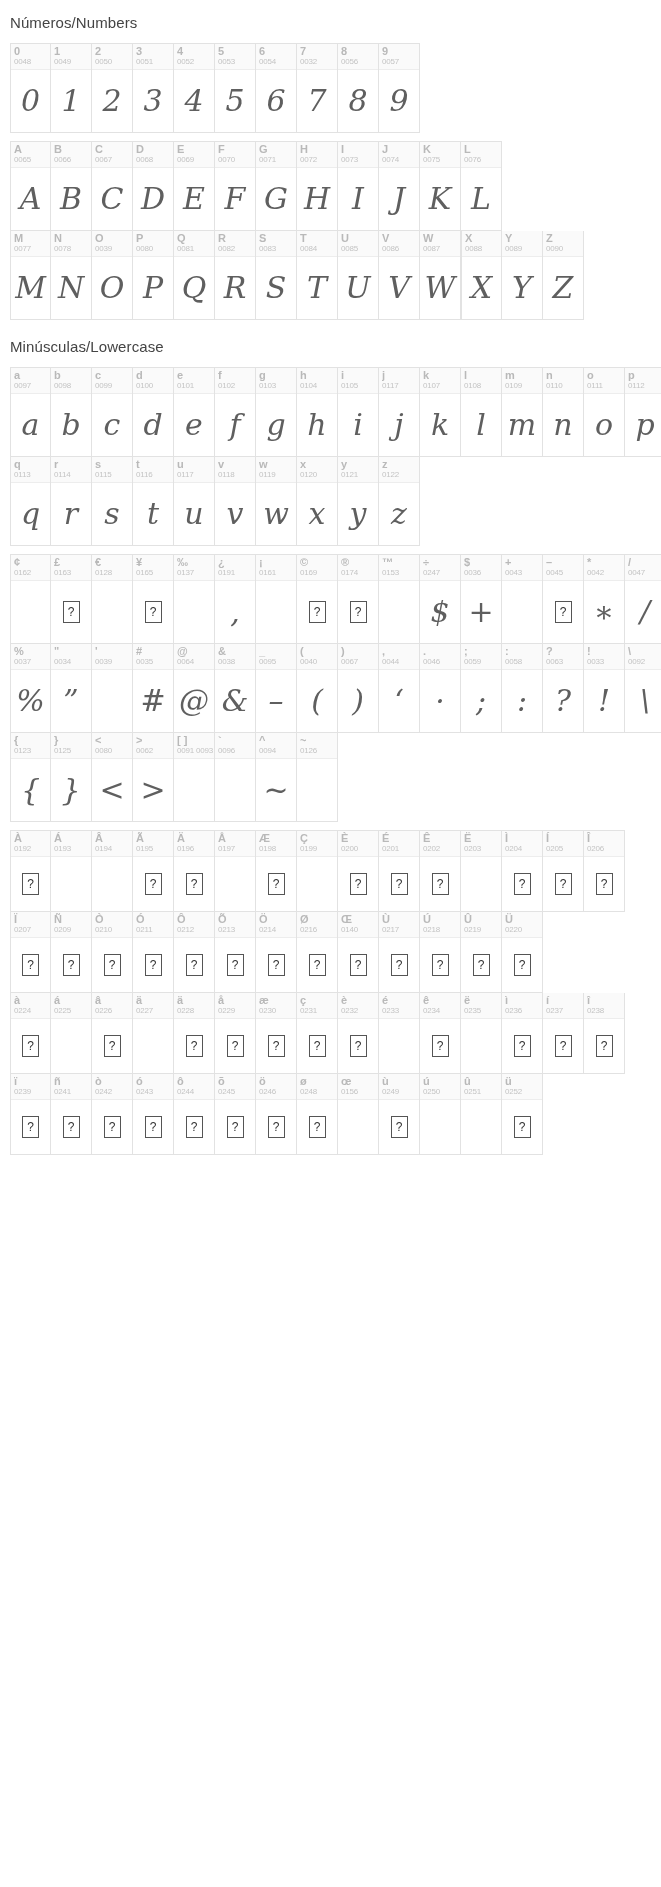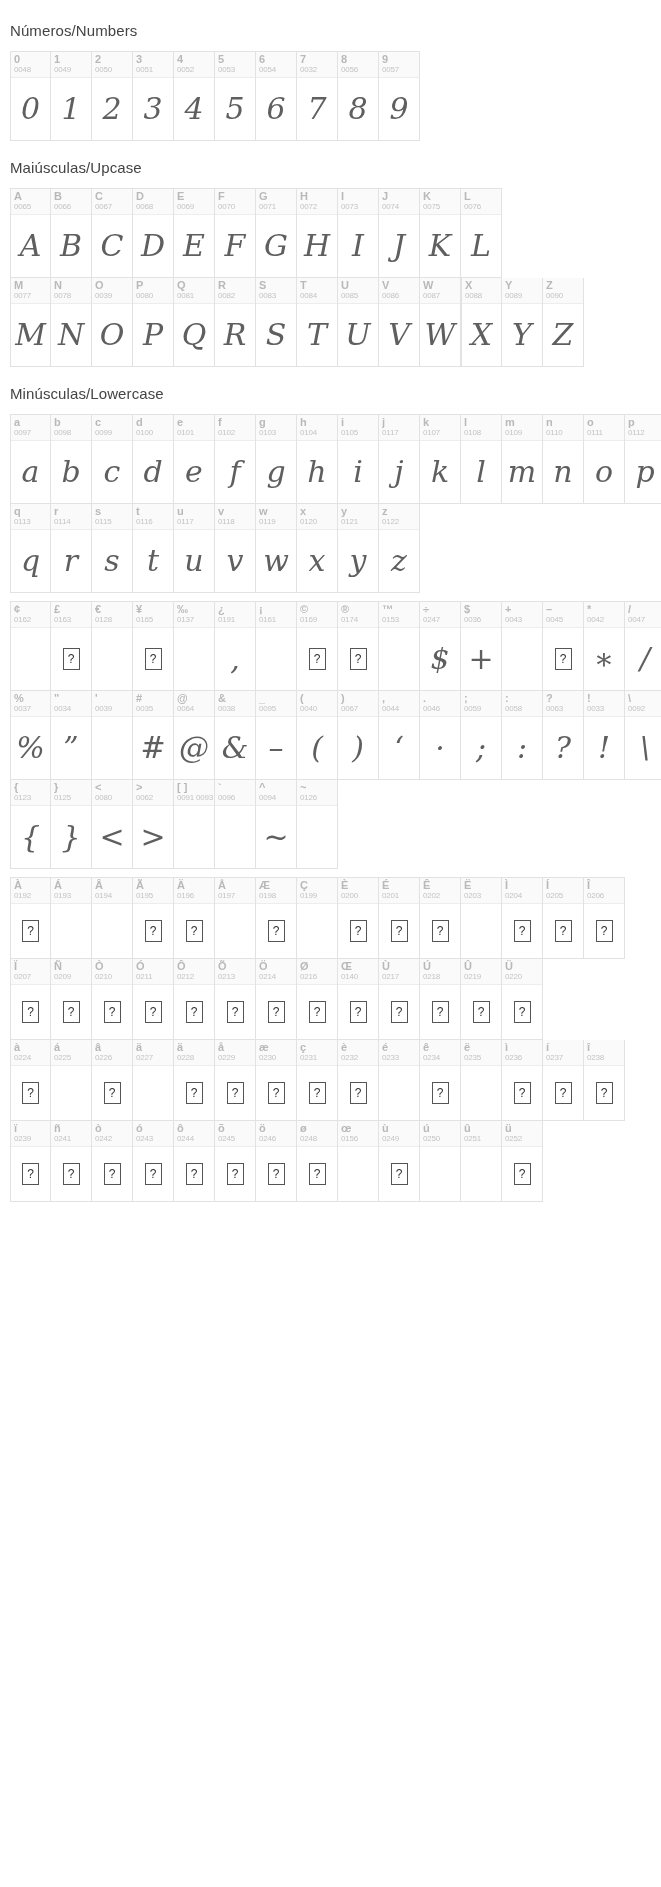--- a/index.html
+++ b/index.html
@@ -9,21 +9,21 @@
   }
   body {
     width: 661px;
     font-family: "Liberation Sans", sans-serif;
     color: #333333;
     -webkit-font-smoothing: antialiased;
   }
   .page {
     width: 661px;
     box-sizing: border-box;
-    padding: 12px 0 20px 0;
+    padding: 4px 0 20px 0;
   }
   .section {
     margin: 0 0 8px 0;
   }
   .section-title {
     font-size: 15px;
     color: #444444;
     font-weight: normal;
     margin: 0;
     padding: 10px 0 12px 10px;
@@ -187,21 +187,20 @@
               <div class="head">
                 <span class="ch">9</span>
                 <span class="code">0057</span>
               </div>
               <div class="glyph">9</div>
             </div>
           </div>
         </div>
       </div>
       <div class="section sec-uppercase">
-        <div class="section-title">Maiúsculas/Upcase</div>
         <div class="grid">
           <div class="row">
             <div class="cell">
               <div class="head">
                 <span class="ch">A</span>
                 <span class="code">0065</span>
               </div>
               <div class="glyph">A</div>
             </div>
             <div class="cell">

